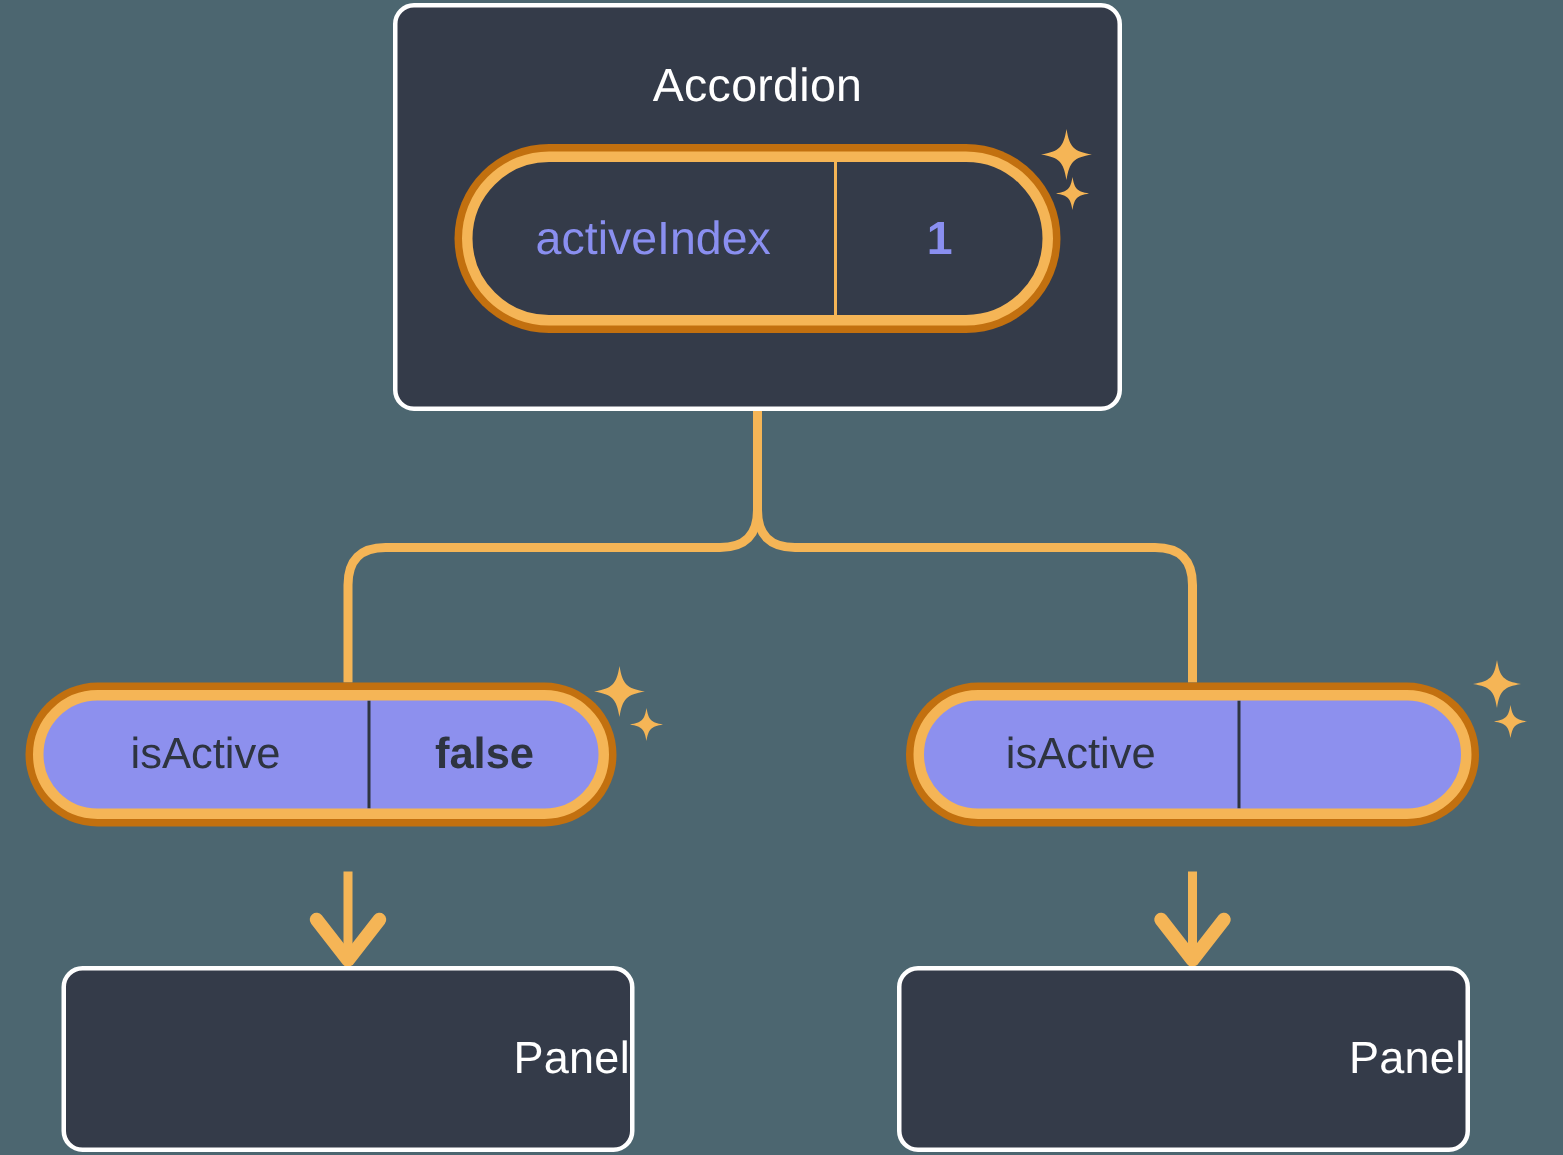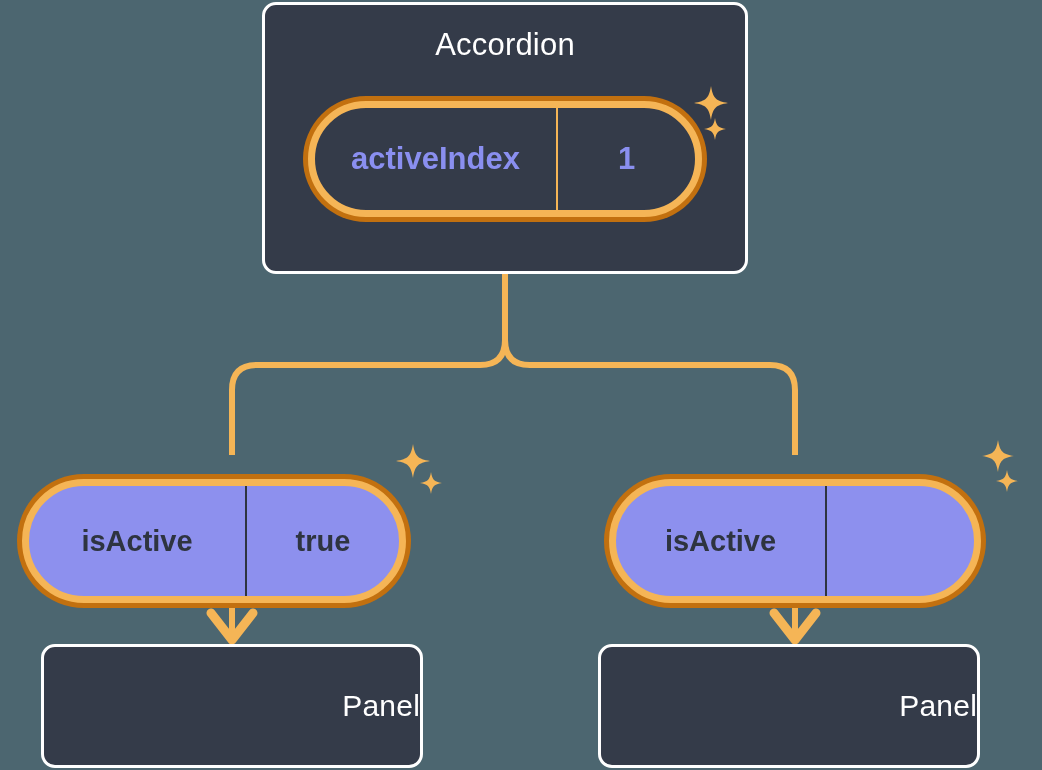--- a/index.html
+++ b/index.html
@@ -45,21 +45,21 @@
   }
 
   
   #accordion-box {
     left: 262px;
     top: 2px;
     width: 486px;
     height: 272px;
   }
   #accordion-box .comp-title {
-    margin-top: 22px;
+    margin-top: 34px;
   }
 
   
   .panel-box {
     top: 644px;
     width: 382px;
     height: 124px;
     display: flex;
     align-items: center;
     justify-content: flex-end;
@@ -86,21 +86,21 @@
     box-sizing: border-box;
     border: 7px solid #F5B556;     
     overflow: hidden;
   }
   .pill-key, .pill-val {
     display: flex;
     align-items: center;
     justify-content: center;
     box-sizing: border-box;
   }
-  .pill-key { font-weight: 700; }
+  .pill-key { font-weight: 400; }
   .pill-val { font-weight: 700; }
 
   
   #pill-activeindex {
     left: 303px;
     top: 96px;
     width: 404px;
     height: 126px;
   }
   #pill-activeindex .pill-inner {
@@ -113,22 +113,22 @@
     border-right: 2px solid #F5B556;
   }
   #pill-activeindex .pill-val {
     flex: 1 1 auto;
     color: #8A8FF0;
     font-size: 31px;
   }
 
   
   .pill-isactive {
-    top: 474px;
-    height: 134px;
+    top: 455px;
+    height: 96px;
   }
   .pill-isactive .pill-inner {
     background: #8D90EE;
   }
   .pill-isactive .pill-key {
     color: #2E3440;
     font-size: 29px;
     border-right: 2px solid #2E3440;
   }
   .pill-isactive .pill-val {
@@ -175,21 +175,21 @@
   <div class="pill" id="pill-activeindex">
     <div class="pill-inner">
       <div class="pill-key">activeIndex</div>
       <div class="pill-val">1</div>
     </div>
   </div>
 
   <div class="pill pill-isactive" id="pill-isactive-left">
     <div class="pill-inner">
       <div class="pill-key">isActive</div>
-      <div class="pill-val">true</div>
+      <div class="pill-val">false</div>
     </div>
   </div>
 
   <div class="comp-box panel-box" id="panel-box-left">
     <div class="comp-title">Panel</div>
   </div>
 
   <div class="pill pill-isactive" id="pill-isactive-right">
     <div class="pill-inner">
       <div class="pill-key">isActive</div>

